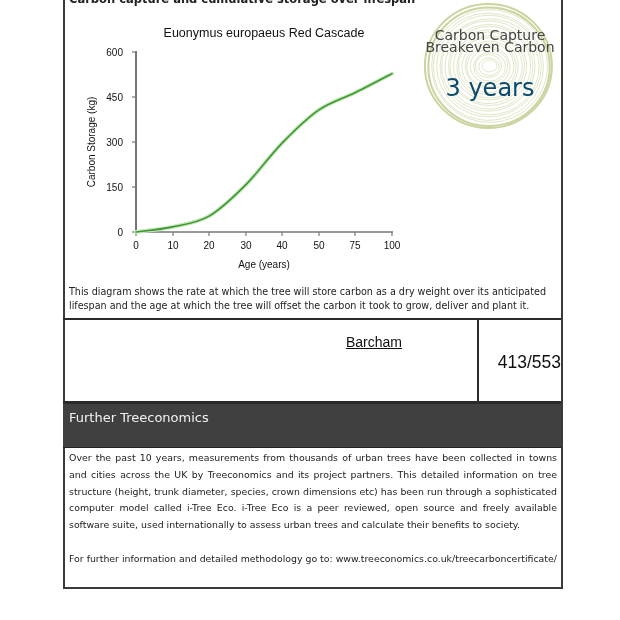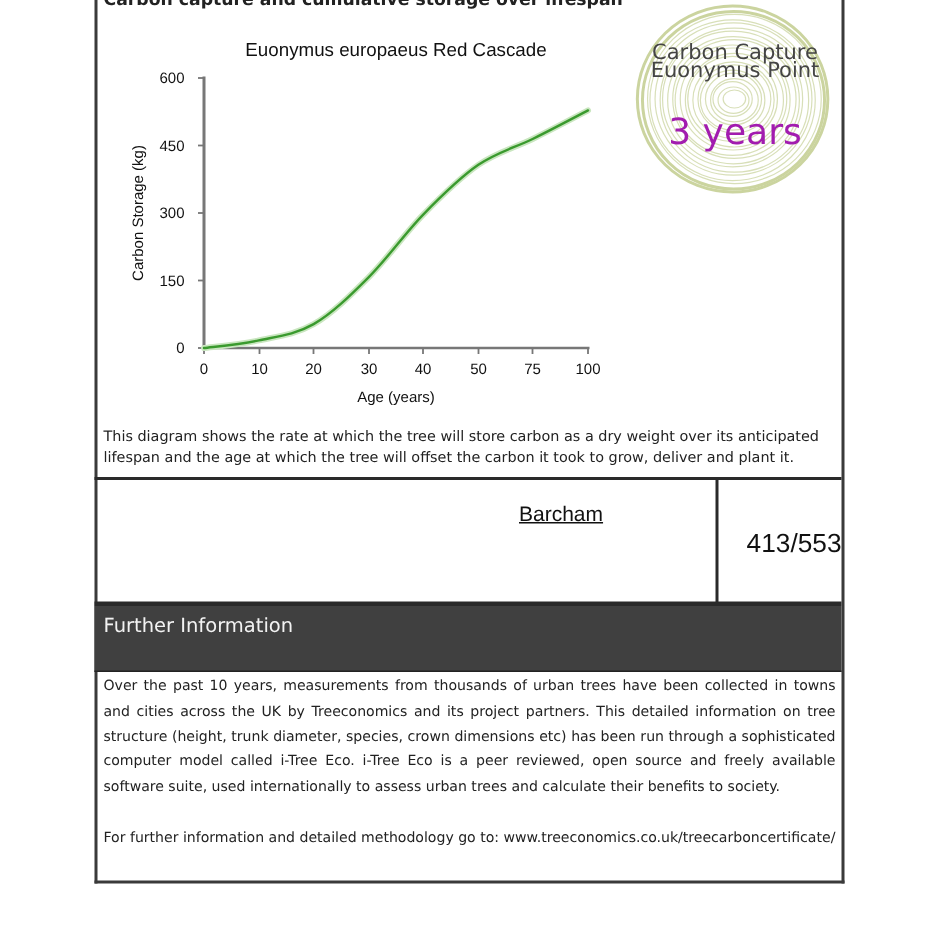--- a/index.html
+++ b/index.html
@@ -5,21 +5,21 @@
   html, body { margin: 0; padding: 0; background: #ffffff; }
   body { width: 620px; height: 620px; position: relative; overflow: hidden; font-family: "DejaVu Sans", sans-serif; }
   .frame { position: absolute; left: 63px; top: -4px; width: 496px; height: 591px; border: 2px solid #3a3a3a; border-top: none; box-sizing: content-box; }
   .section-title { position: absolute; left: 69px; top: -8px; font-size: 11.5px; font-weight: bold; color: #222; white-space: nowrap; font-family: "DejaVu Sans", sans-serif; }
   .chart-svg { position: absolute; left: 0; top: 0; }
   .chart-title { font-family: "Liberation Sans", sans-serif; font-size: 12.5px; fill: #111; }
   .tick-label { font-family: "Liberation Sans", sans-serif; font-size: 10px; fill: #111; }
   .axis-label { font-family: "Liberation Sans", sans-serif; font-size: 10px; fill: #111; }
   .badge { position: absolute; left: 423px; top: 2px; width: 134px; height: 128px; }
   .badge-text { position: absolute; left: 423px; top: 30px; width: 134px; text-align: center; font-family: "DejaVu Sans", sans-serif; font-size: 14px; line-height: 11.5px; color: #444; }
-  .badge-years { position: absolute; left: 423px; top: 74px; width: 134px; text-align: center; font-family: "DejaVu Sans", sans-serif; font-size: 24px; color: #a21caf; }
+  .badge-years { position: absolute; left: 423px; top: 74px; width: 134px; text-align: center; font-family: "DejaVu Sans", sans-serif; font-size: 24px; color: #0c4a6e; }
   .desc { position: absolute; left: 69px; top: 285px; width: 490px; font-family: "DejaVu Sans", sans-serif; font-size: 9.6px; line-height: 13.5px; color: #222; }
   .rank-row { position: absolute; left: 63px; top: 318px; width: 498px; height: 86px; border-top: 2px solid #2a2a2a; border-bottom: 3px solid #2a2a2a; box-sizing: border-box; }
   .rank-divider { position: absolute; left: 477px; top: 318px; width: 2px; height: 86px; background: #2a2a2a; }
   .rank-label { position: absolute; left: 346px; top: 334px; font-family: "Liberation Sans", sans-serif; font-size: 14px; line-height: 17px; color: #111; text-decoration: underline; }
   .rank-value { position: absolute; left: 479px; top: 352px; width: 82px; text-align: right; font-family: "Liberation Sans", sans-serif; font-size: 17.5px; color: #111; }
   .info-header { position: absolute; left: 63px; top: 404px; width: 498px; height: 44px; background: #404040; border-bottom: 1px solid #222; box-sizing: border-box; }
   .info-title { position: absolute; left: 69px; top: 410px; font-family: "DejaVu Sans", sans-serif; font-size: 13px; color: #f2f2f2; }
   .info-body { position: absolute; left: 69px; top: 450px; width: 488px; font-family: "DejaVu Sans", sans-serif; font-size: 9.4px; line-height: 16.8px; color: #222; text-align: justify; }
   .info-link { position: absolute; left: 69px; top: 551px; width: 490px; font-family: "DejaVu Sans", sans-serif; font-size: 9.4px; line-height: 16px; color: #222; white-space: nowrap; }
 </style>
@@ -97,29 +97,29 @@
       <ellipse cx="65.4" cy="64.8" rx="21.5" ry="20" stroke="#c8d29a" stroke-width="0.8" opacity="0.7"></ellipse>
       <ellipse cx="66" cy="64" rx="18.700000000000003" ry="17.200000000000003" stroke="#c8d29a" stroke-width="0.8" opacity="0.7"></ellipse>
       <ellipse cx="66.6" cy="64.8" rx="15.900000000000006" ry="14.400000000000006" stroke="#c8d29a" stroke-width="0.8" opacity="0.7"></ellipse>
       <ellipse cx="65.4" cy="64" rx="13.100000000000001" ry="11.600000000000001" stroke="#c8d29a" stroke-width="0.8" opacity="0.7"></ellipse>
       <ellipse cx="66" cy="64.8" rx="10.300000000000004" ry="8.800000000000004" stroke="#c8d29a" stroke-width="0.8" opacity="0.7"></ellipse>
       <ellipse cx="66.6" cy="64" rx="7.5" ry="6" stroke="#c8d29a" stroke-width="0.8" opacity="0.7"></ellipse>
     </g>
 </svg>
 <div class="badge-text">
   <div>Carbon Capture</div>
-  <div>Euonymus Point</div>
+  <div>Breakeven Carbon</div>
 </div>
 <div class="badge-years">3 years</div>
 
 <div class="desc">This diagram shows the rate at which the tree will store carbon as a dry weight over its anticipated lifespan and the age at which the tree will offset the carbon it took to grow, deliver and plant it.</div>
 
 <div class="rank-row"></div>
 <div class="rank-divider"></div>
 <div class="rank-label">
   <div>Barcham</div>
 </div>
 <div class="rank-value">413/553</div>
 
 <div class="info-header"></div>
-<div class="info-title">Further Information</div>
+<div class="info-title">Further Treeconomics</div>
 <div class="info-body">Over the past 10 years, measurements from thousands of urban trees have been collected in towns and cities across the UK by Treeconomics and its project partners. This detailed information on tree structure (height, trunk diameter, species, crown dimensions etc) has been run through a sophisticated computer model called i-Tree Eco. i-Tree Eco is a peer reviewed, open source and freely available software suite, used internationally to assess urban trees and calculate their benefits to society.</div>
 <div class="info-link">For further information and detailed methodology go to: www.treeconomics.co.uk/treecarboncertificate/</div>
 
 </body></html>

